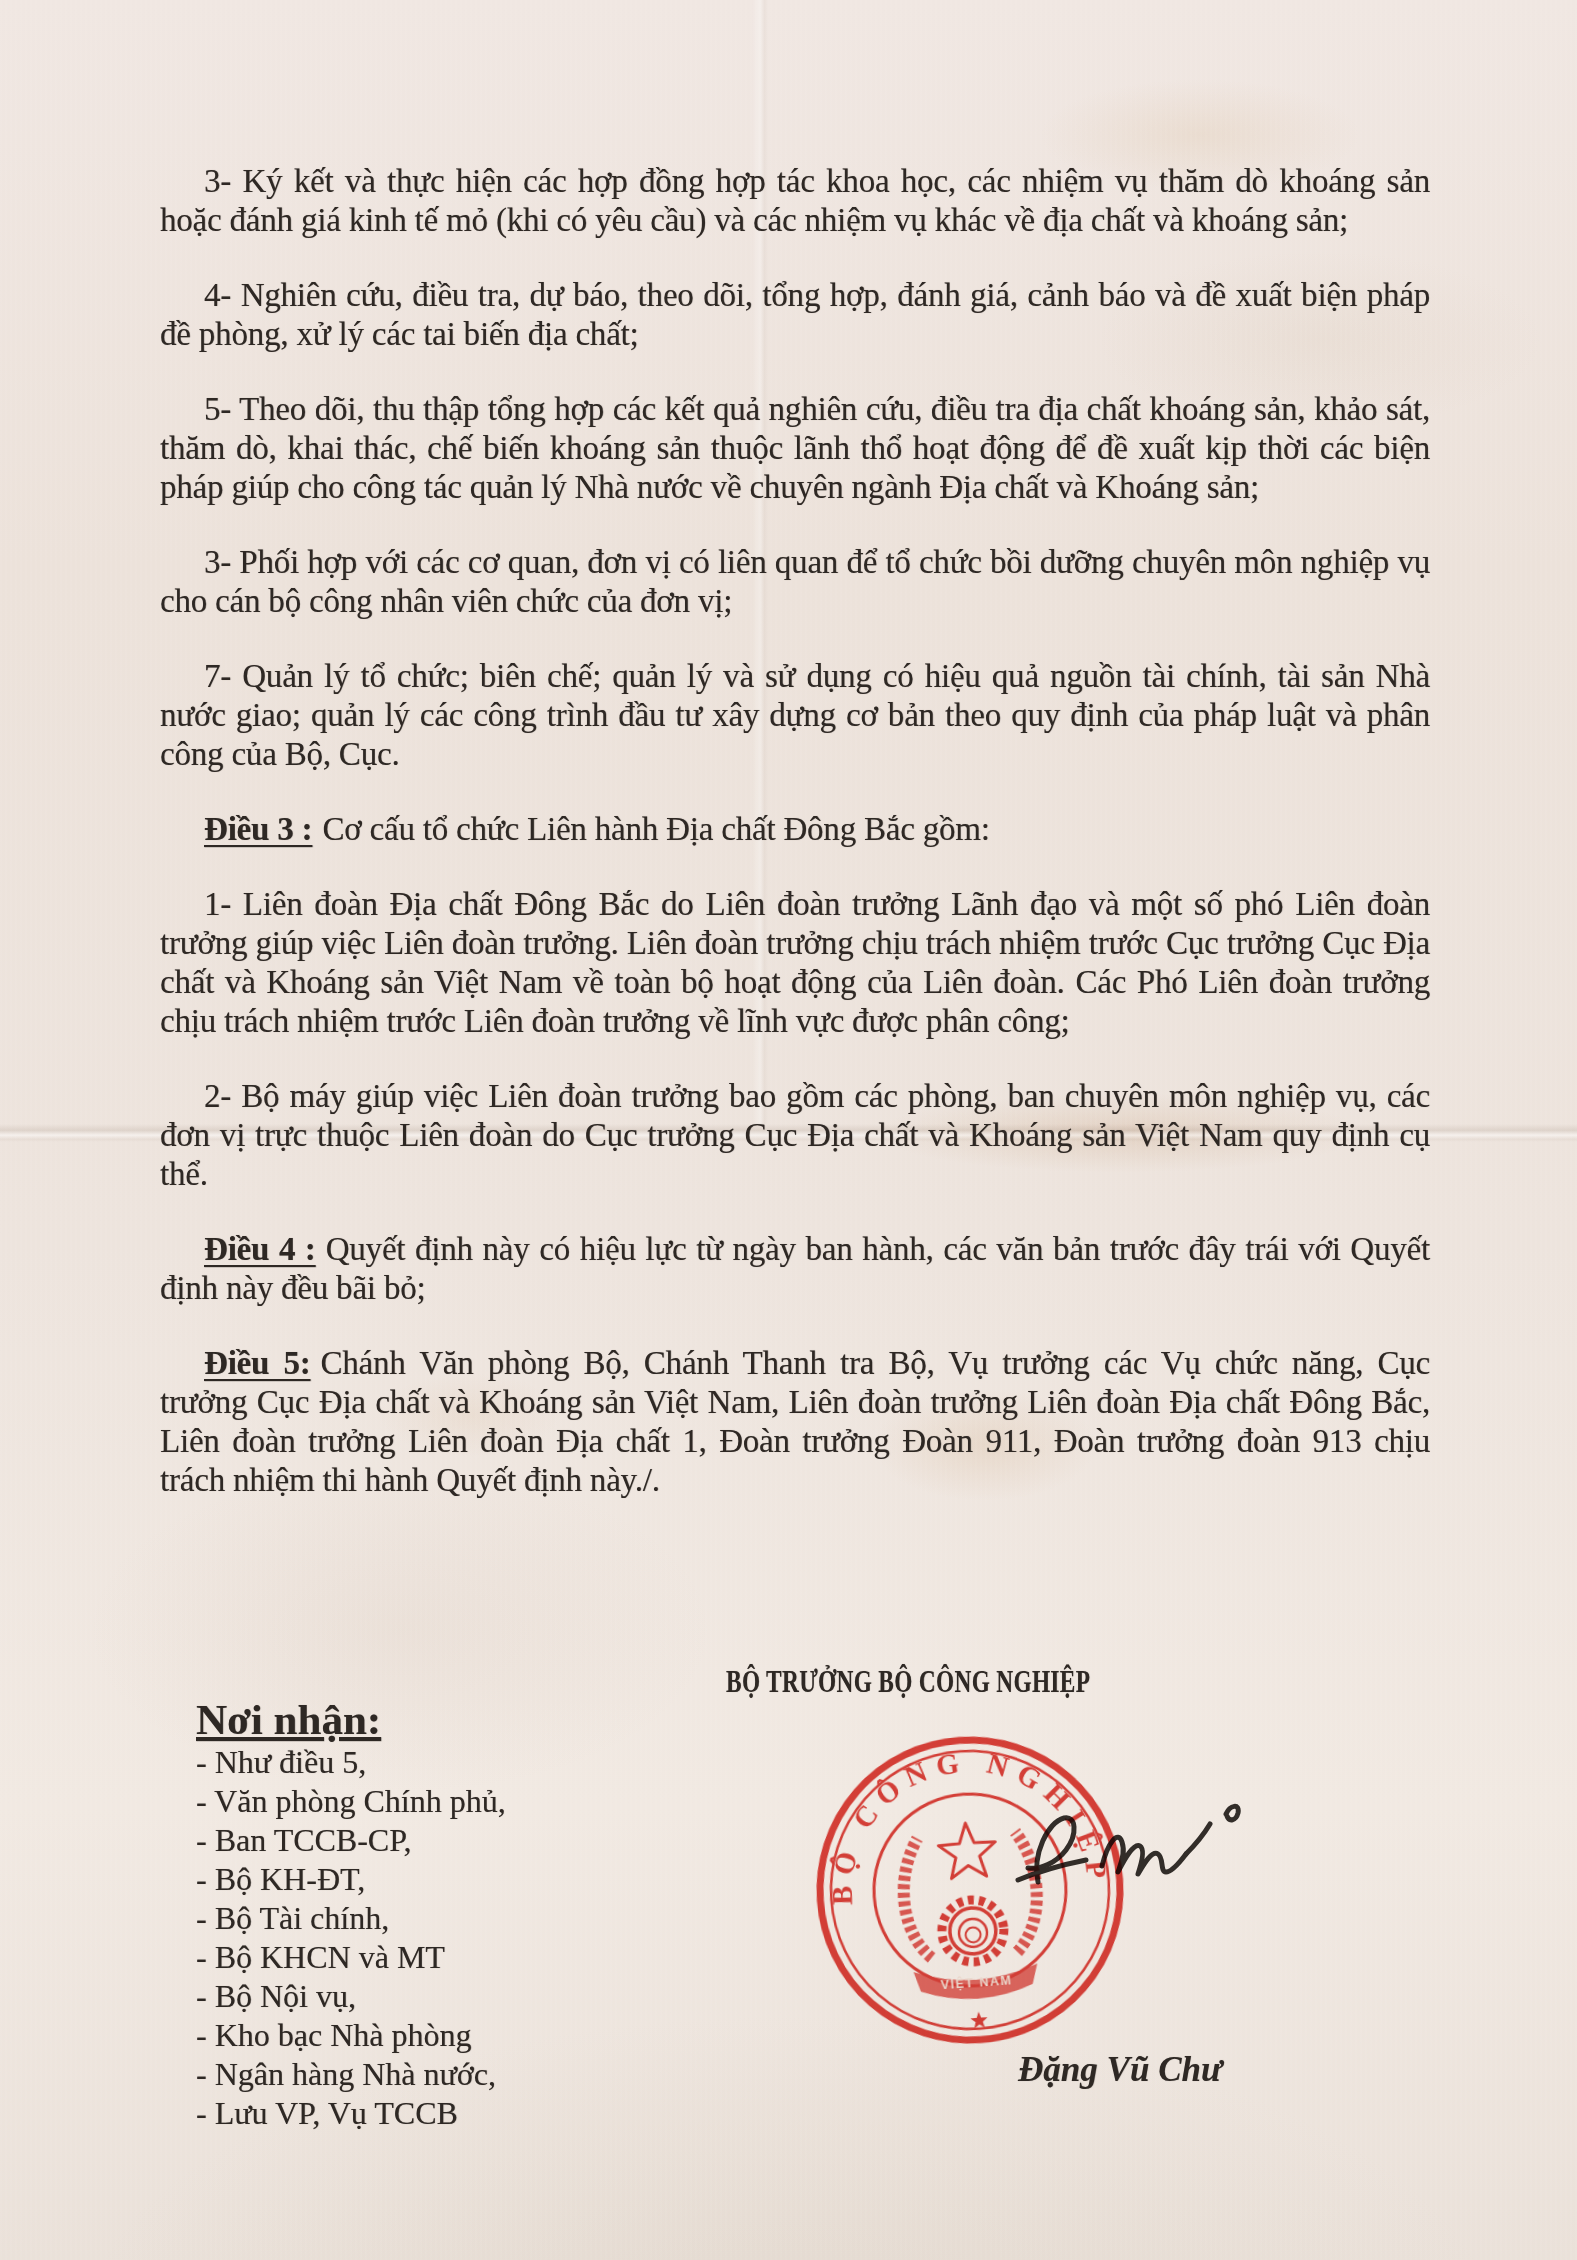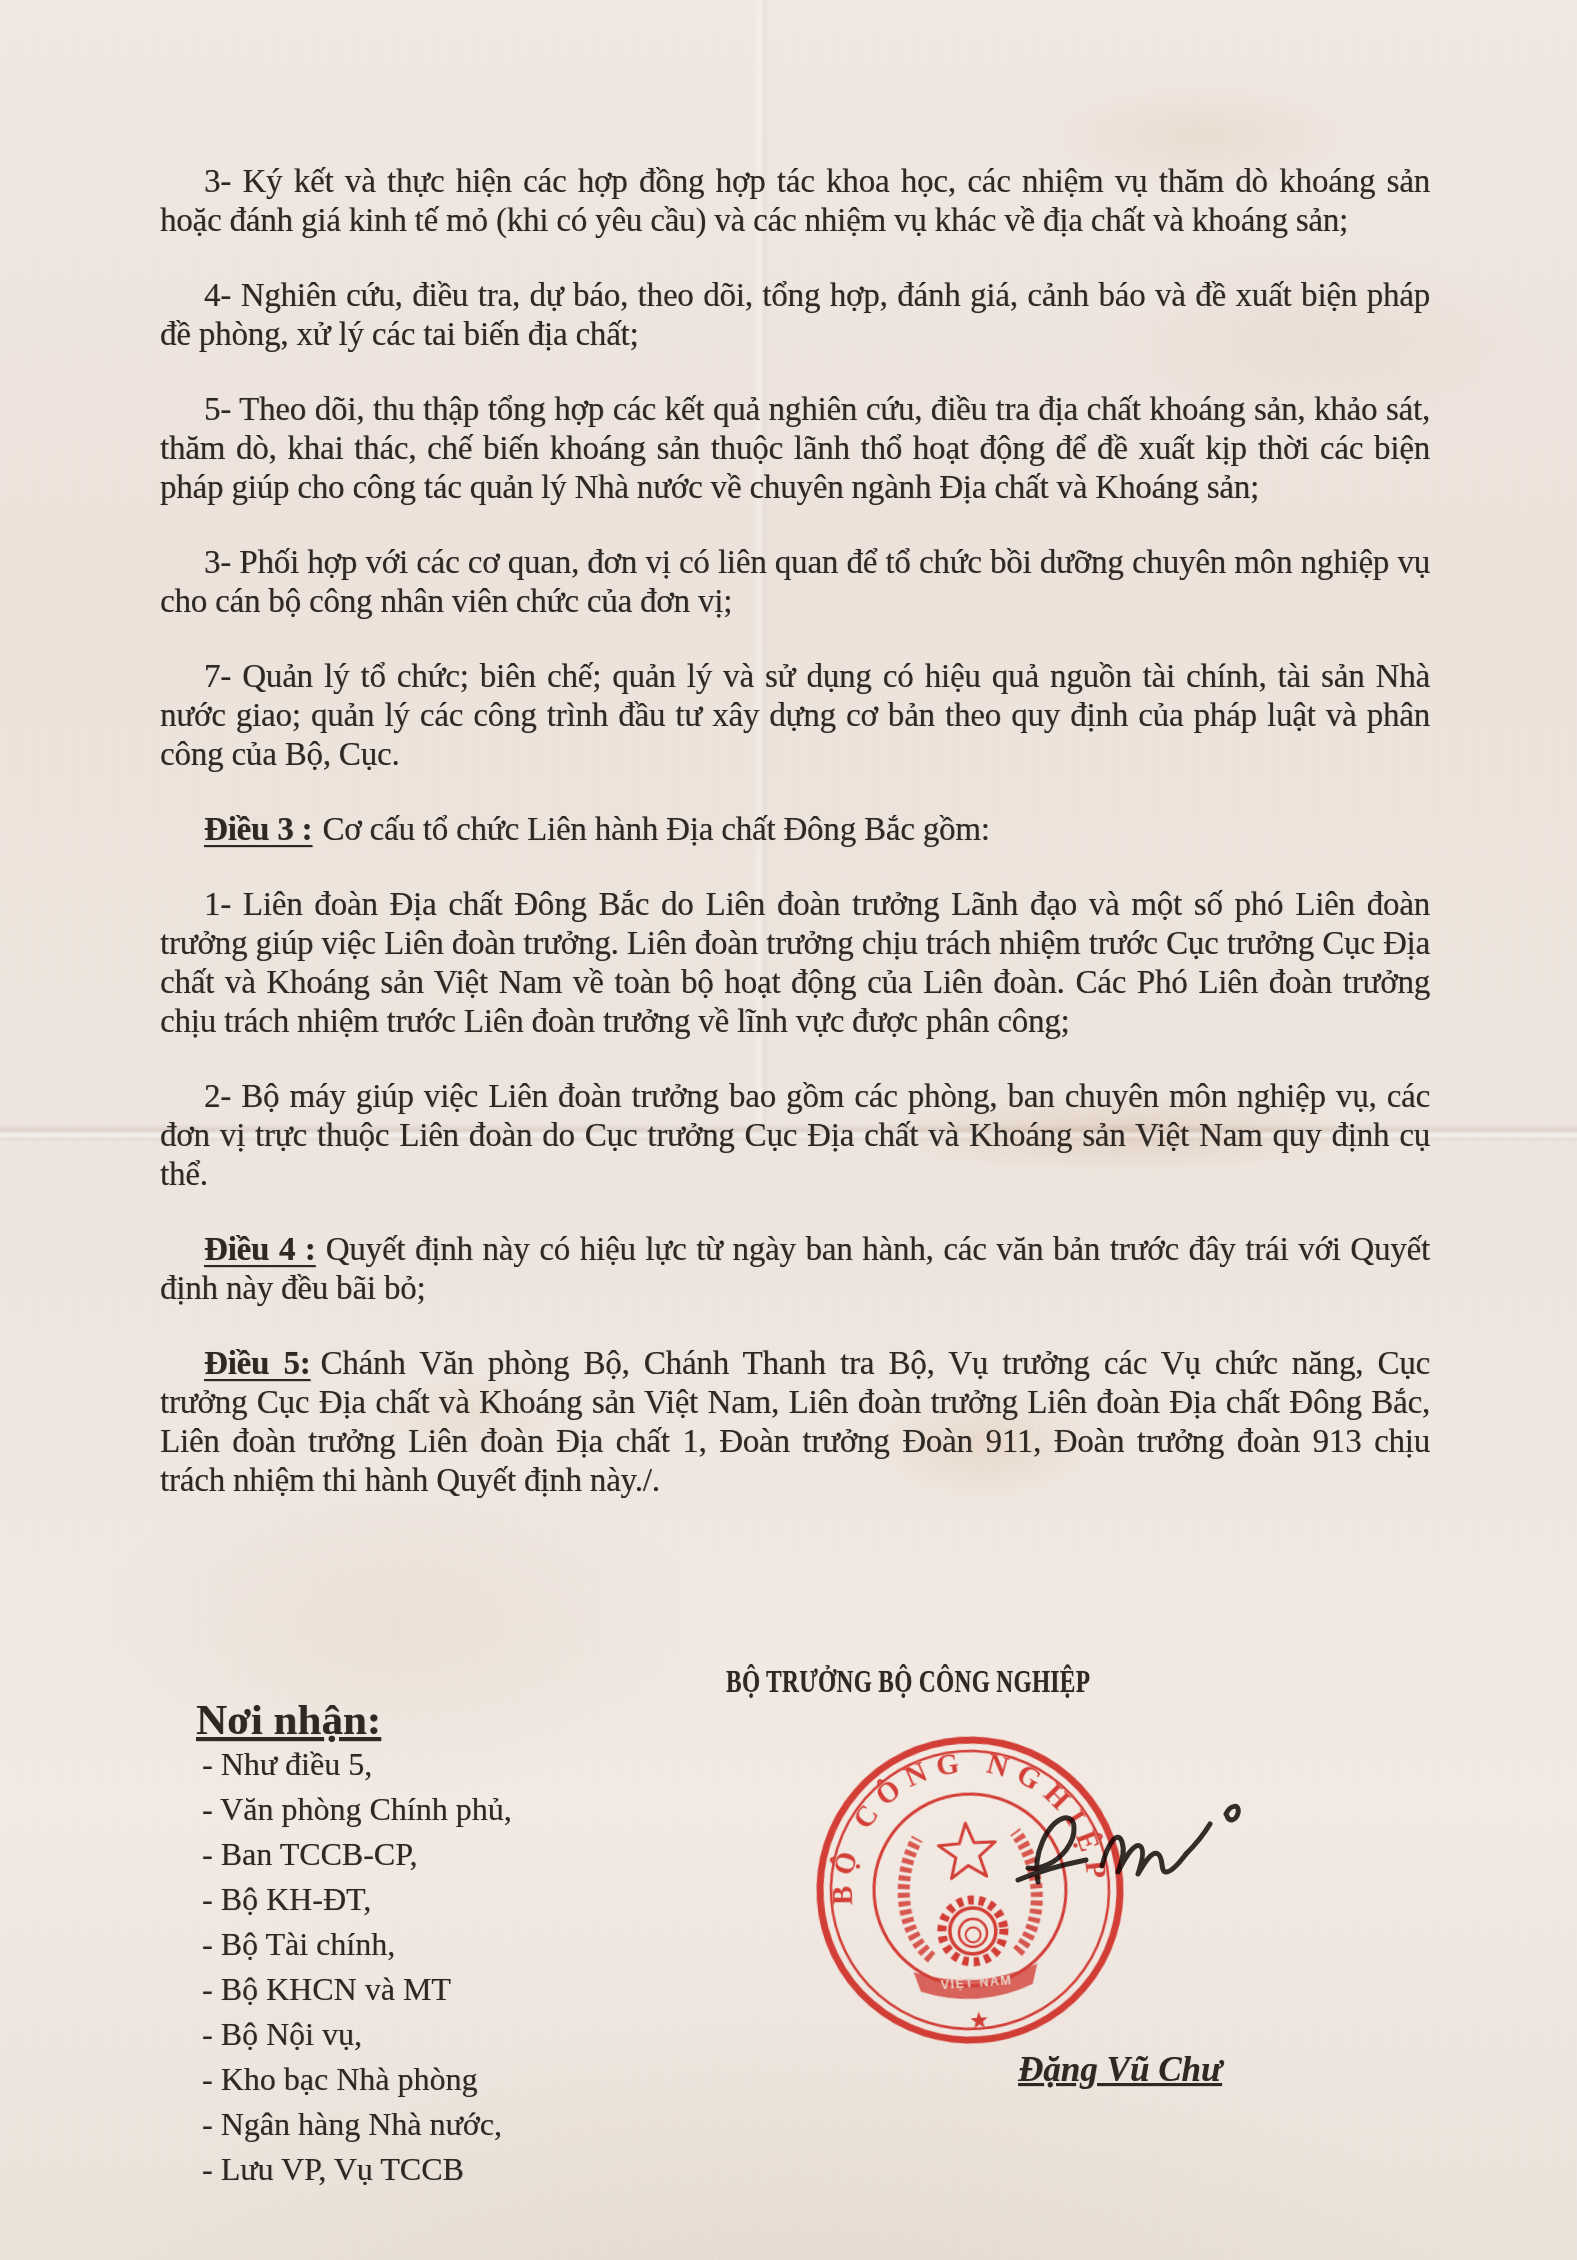--- a/index.html
+++ b/index.html
@@ -58,31 +58,30 @@
     transform:rotate(-4deg);
   }
   .handwritten-signature{
     position:absolute;left:1000px;top:1770px;width:270px;height:170px;
     mix-blend-mode:multiply;
   }
   .sig-name{
     position:absolute;left:960px;top:2050px;width:320px;
     text-align:center;font-size:35px;font-weight:bold;font-style:italic;
     text-shadow:0.4px 0.4px 0.8px rgba(46,40,36,0.4);
-    text-decoration:underline;
   }
   
   .recipients{
     position:absolute;left:196px;top:1700px;width:460px;
     font-size:32px;line-height:39px;
     text-shadow:0.4px 0.4px 0.7px rgba(46,40,36,0.45);
   }
   .recipients .hdr{font-size:43px;font-weight:bold;margin:0 0 4px 0;text-decoration:underline;}
   .recipients ul{list-style:none;margin:0;padding:0;}
-  .recipients li{margin:6px;}
+  .recipients li{margin:0;}
 </style>
 </head>
 <body>
 
 <div class="page">
 
   <div class="vcrease"></div>
   <div class="crease"></div>
 
   <div class="main-text">

